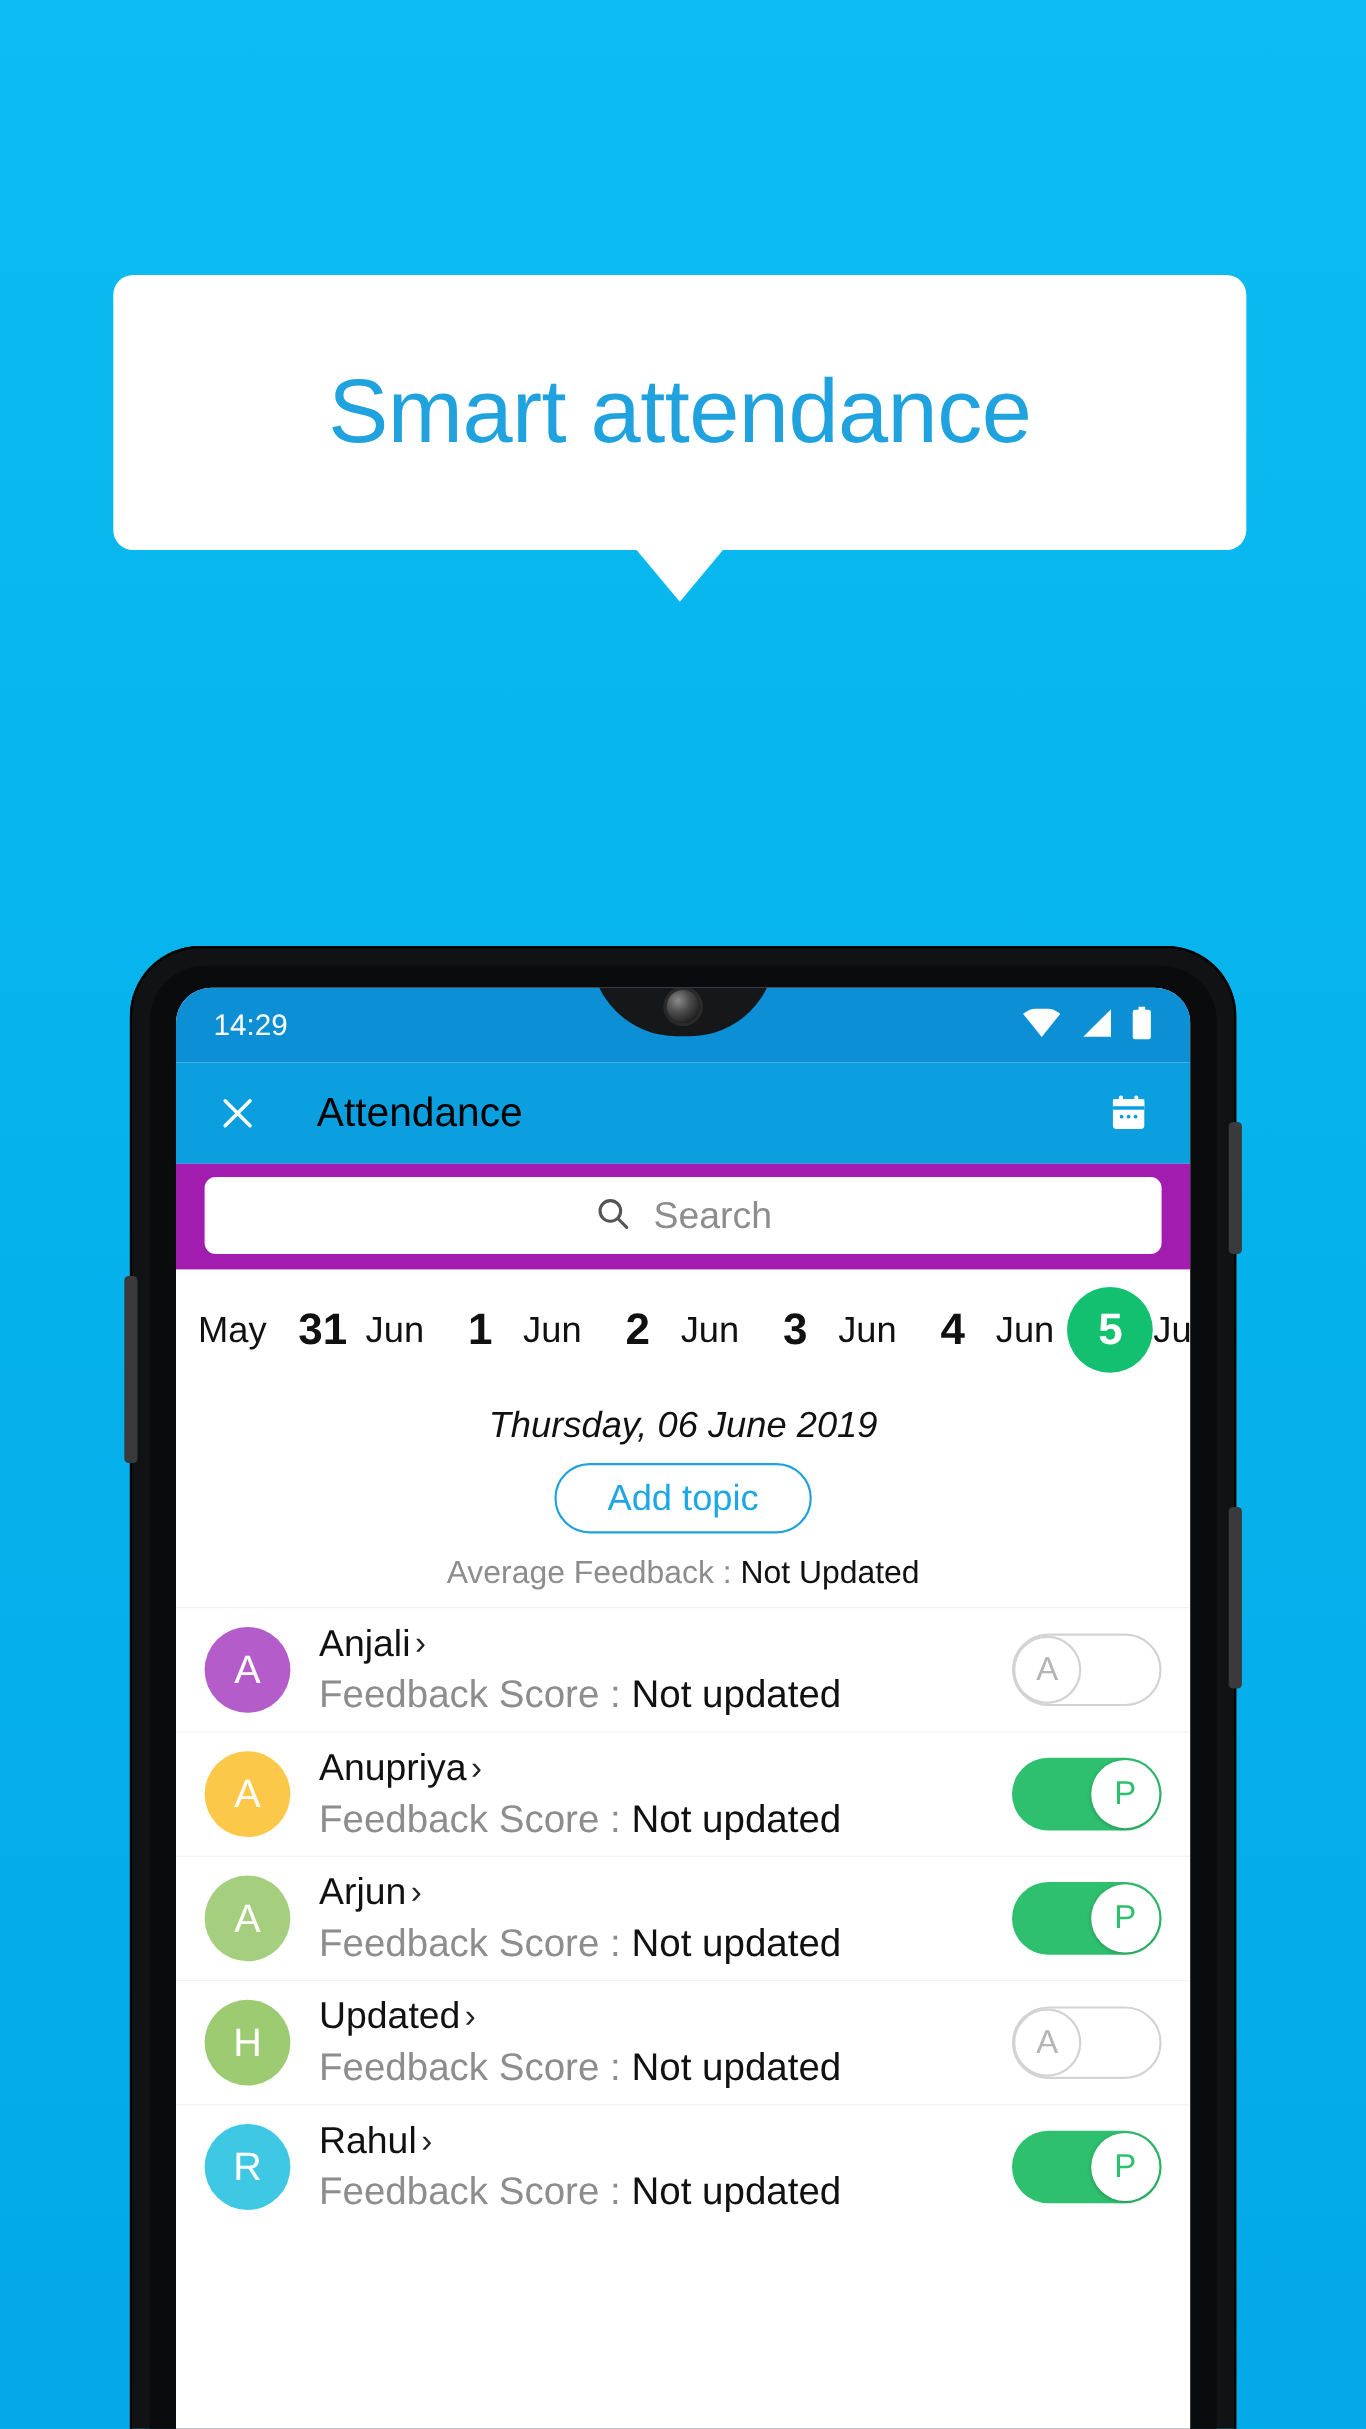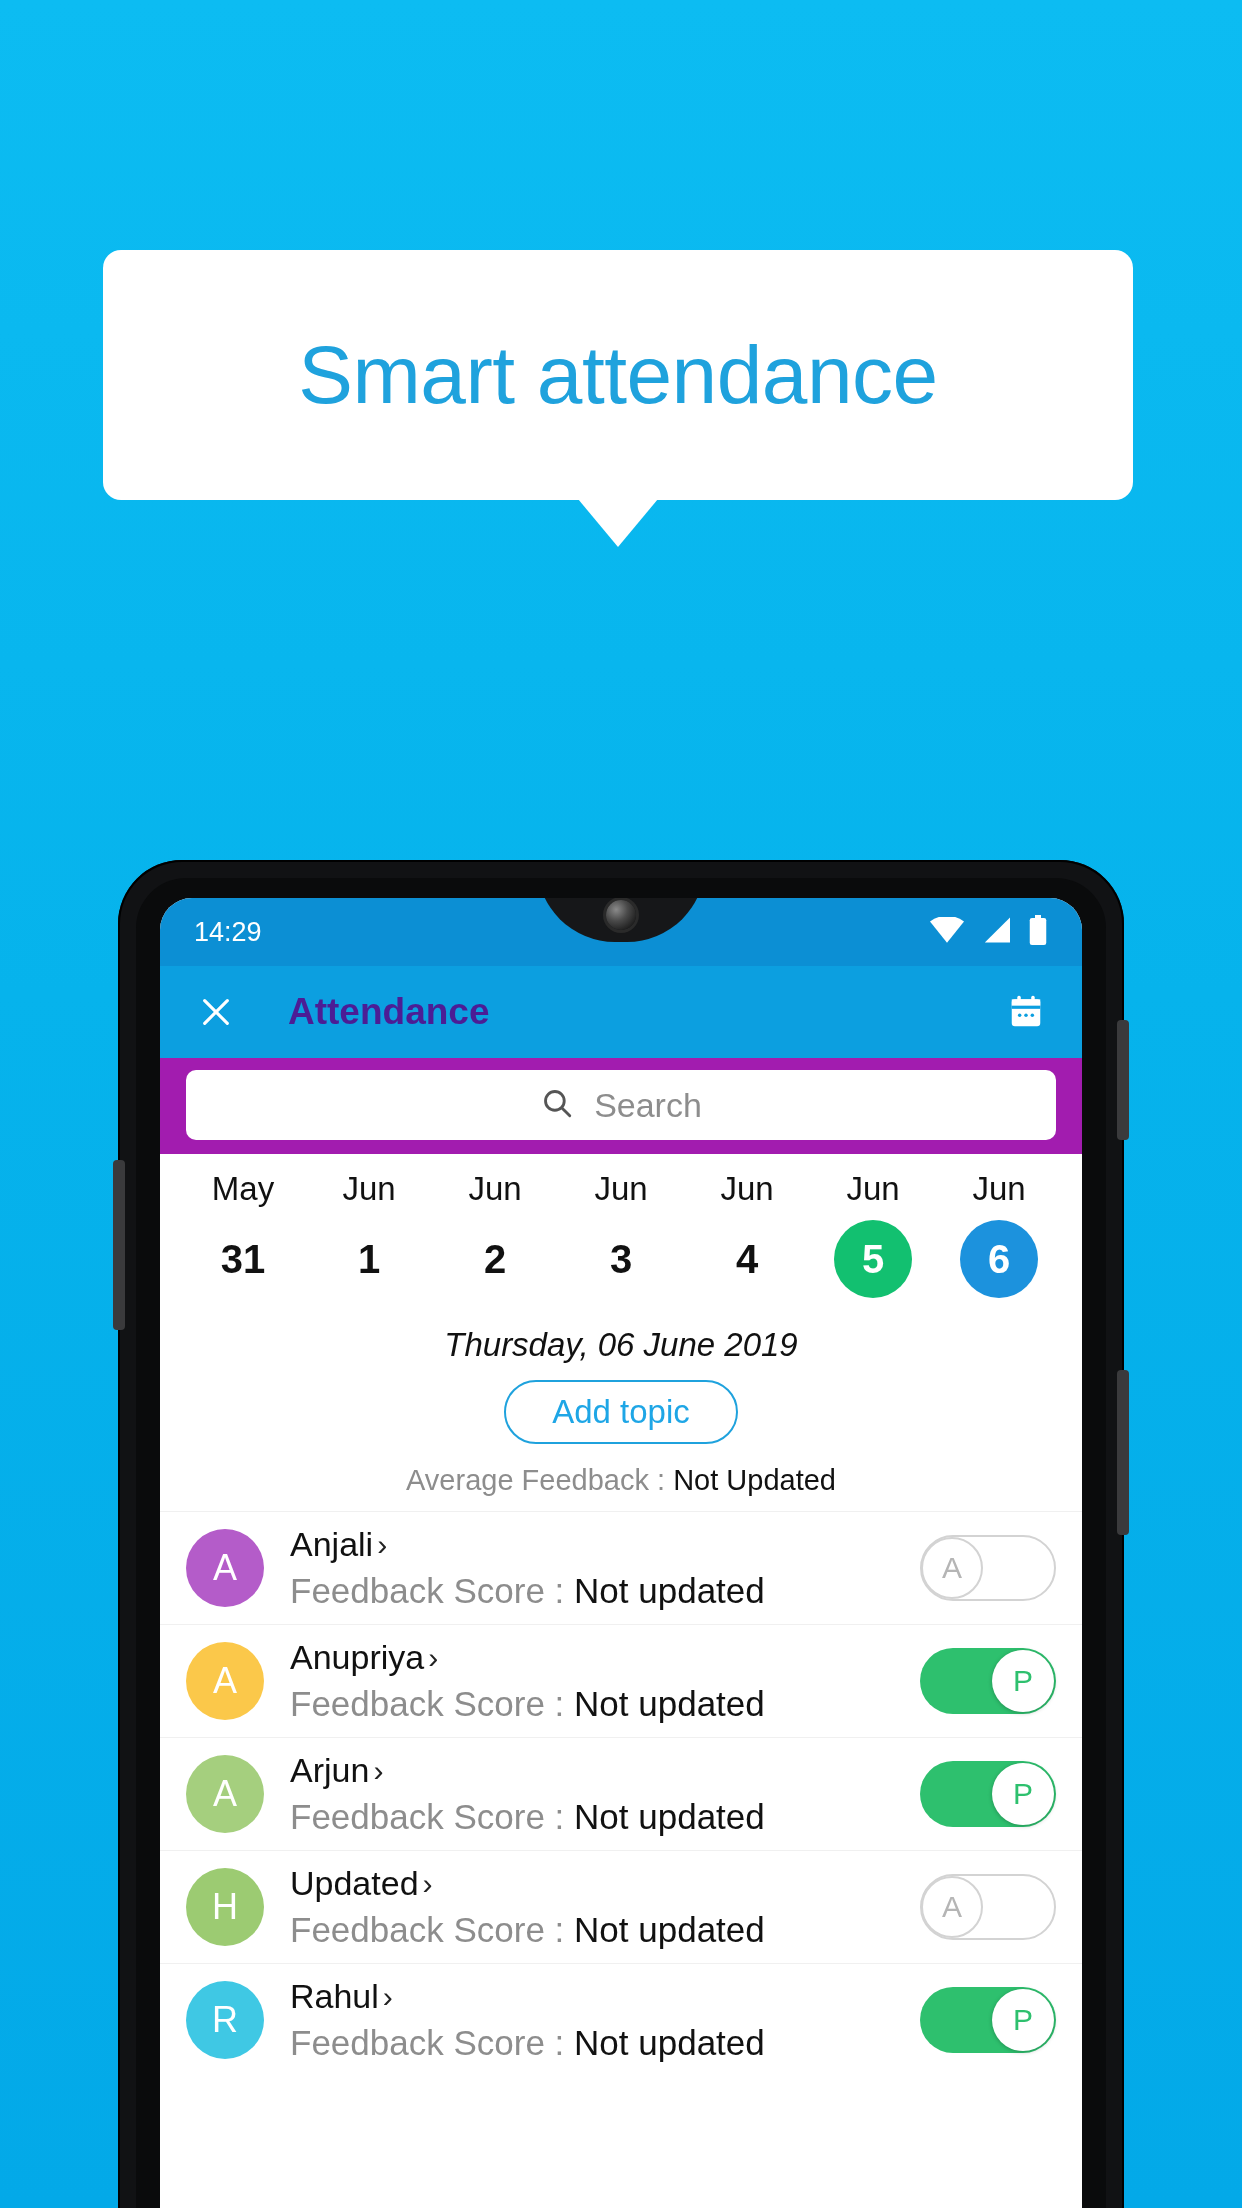--- a/index.html
+++ b/index.html
@@ -122,23 +122,23 @@
   }
 
   
   .appbar {
     height:92px;
     background:#0c9fe0;
     display:flex; align-items:center;
     padding:0 30px;
   }
   .appbar-title {
-    color:#4c1d95;
+    color:#000000;
     font-size:37px;
-    font-weight:700;
+    font-weight:400;
     margin-left:46px;
     flex:1;
   }
   .icon-btn {
     width:52px; height:52px;
     display:flex; align-items:center; justify-content:center;
     color:#fff;
   }
 
   
@@ -158,21 +158,21 @@
     font-size:34px;
   }
 
   
   .datestrip {
     display:flex;
     padding:16px 20px 10px;
   }
   .datecell {
     flex:1;
-    display:flex; flex-direction:column;
+    display:flex; 
     align-items:center; gap:12px;text-align:right;
   }
   .date-mon {
     font-size:33px; color:#111; font-weight:400;
   }
   .date-num {
     font-size:40px; font-weight:700; color:#111;
     width:78px; height:78px;
     display:flex; align-items:center; justify-content:center;
     border-radius:50%;

